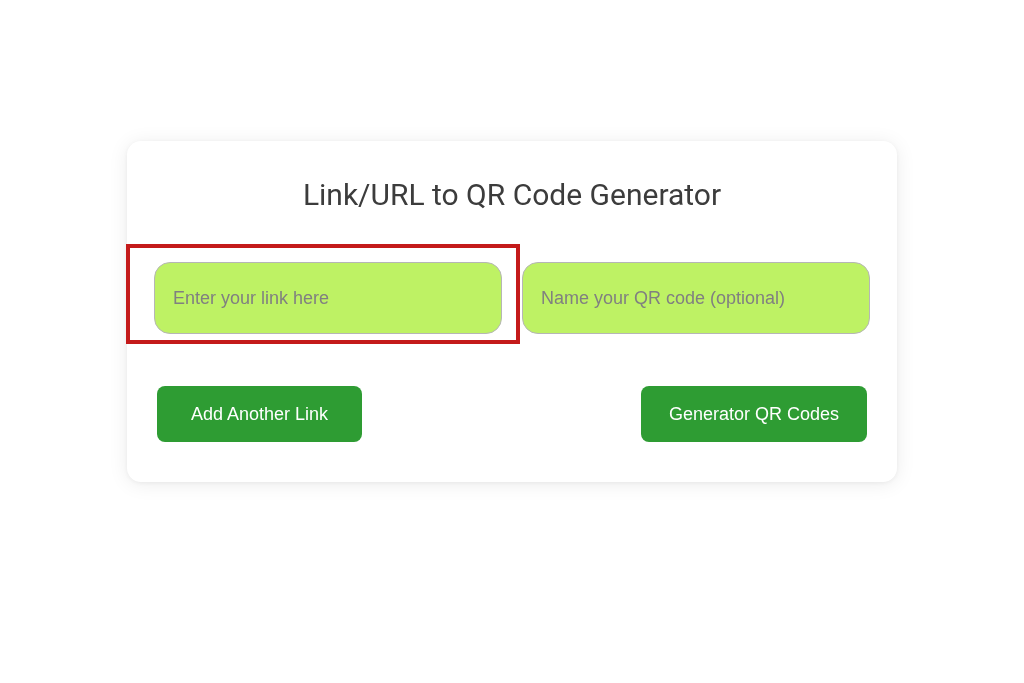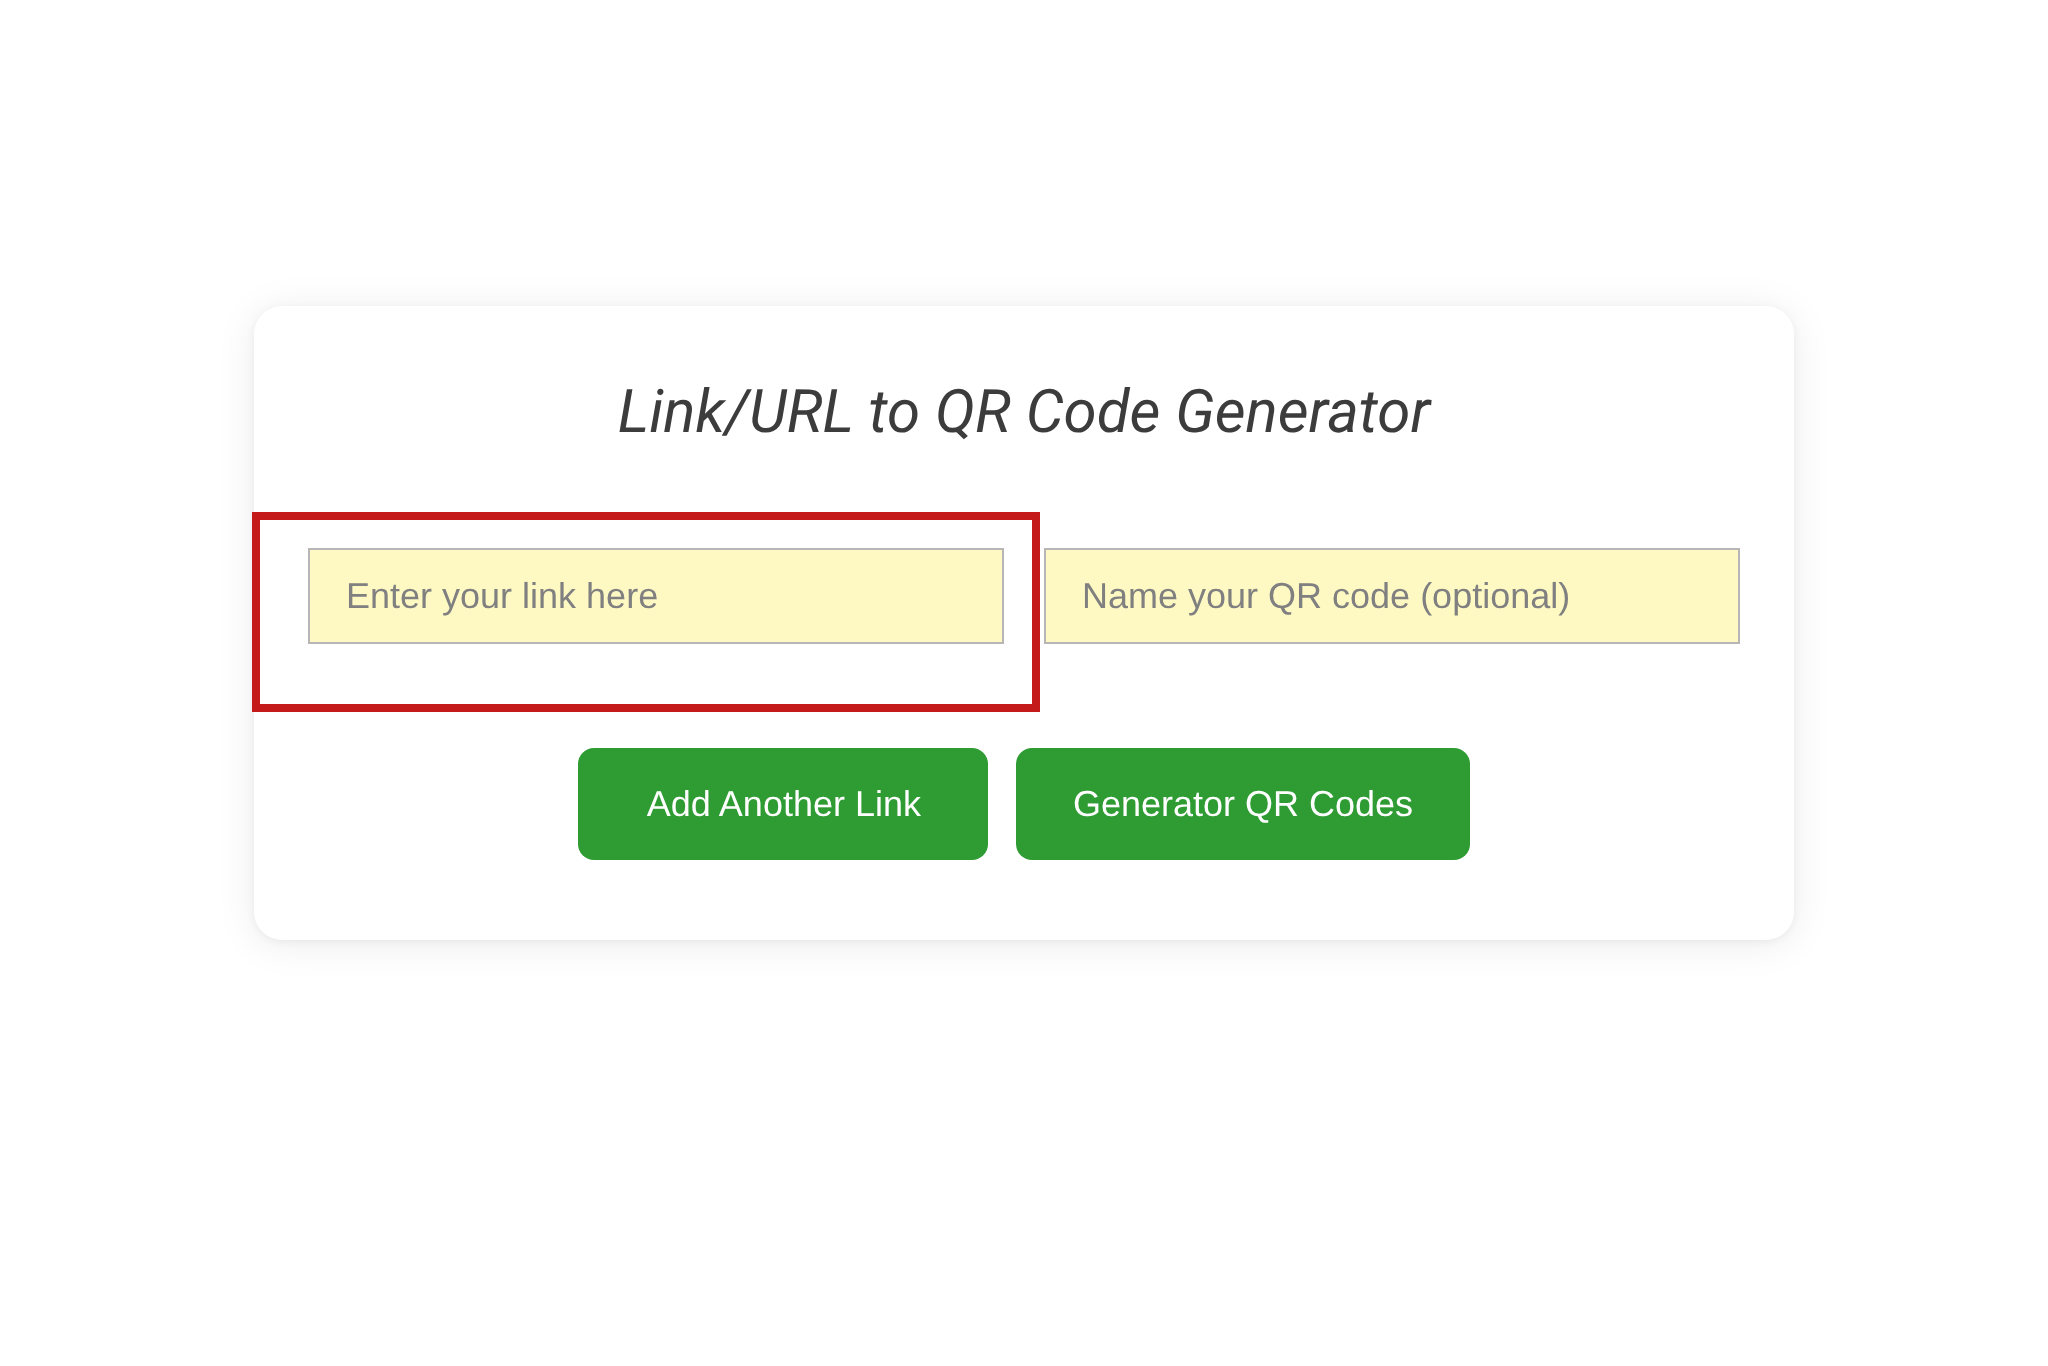--- a/index.html
+++ b/index.html
@@ -23,37 +23,36 @@
       box-shadow: 0 2px 20px rgba(0,0,0,0.08), 0 1px 4px rgba(0,0,0,0.05);
       width: 770px;
       padding: 36px 30px 40px 30px;
       text-align: center;
     }
     .title {
       font-size: 30px;
       font-weight: 400;
       color: #3c3c3c;
       margin-bottom: 50px;
-      font-style: italic;
     }
     .input-row {
       display: flex;
       gap: 20px;
       justify-content: center;
       margin-bottom: 52px;
     }
     .input-wrap {
       position: relative;
     }
     .input-field {
       width: 348px;
-      height: 48px;
+      height: 72px;
       border: 1px solid #b6b6b6;
-      border-radius: 0;
-      background: #fef9c3;
+      border-radius: 16px;
+      background: #bef264;
       font-size: 18px;
       color: #6f6f6f;
       padding: 0 18px;
       outline: none;
     }
     .input-field::placeholder {
       color: #808080;
       opacity: 1;
     }
     .highlight-box {
@@ -61,21 +60,21 @@
       top: -18px;
       left: -28px;
       width: 394px;
       height: 100px;
       border: 4px solid #c41a1a;
       pointer-events: none;
     }
     .button-row {
       display: flex;
       gap: 14px;
-      justify-content: center;
+      justify-content: space-between;
     }
     .btn {
       background: #2e9c33;
       color: #ffffff;
       border: none;
       border-radius: 8px;
       height: 56px;
       padding: 0 28px;
       font-size: 18px;
       font-weight: 400;

